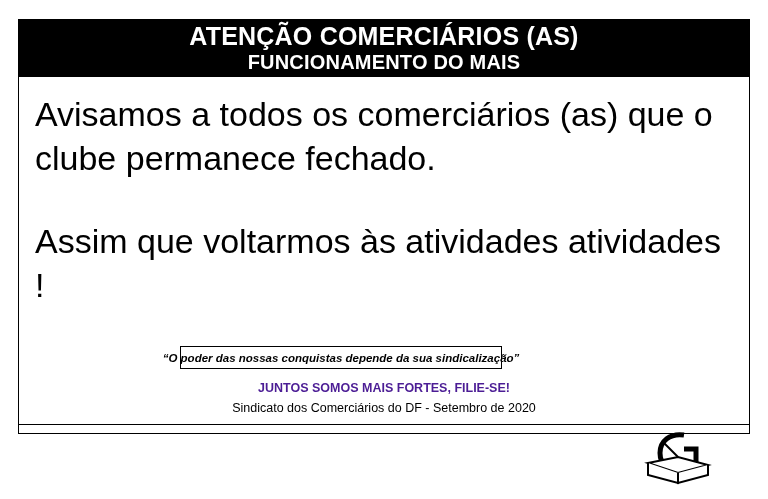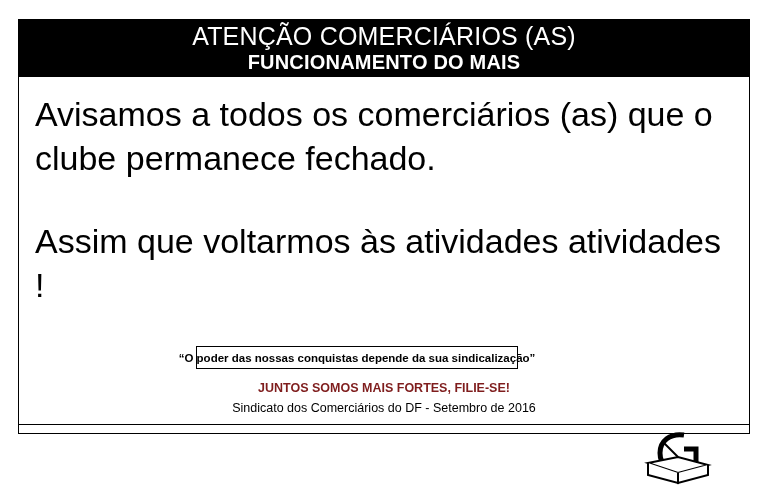--- a/index.html
+++ b/index.html
@@ -33,21 +33,21 @@
     background: #000000;
     color: #ffffff;
     display: flex;
     flex-direction: column;
     align-items: center;
     justify-content: center;
     box-sizing: border-box;
   }
   .header-line1 {
     font-size: 25px;
-    font-weight: normal;
+    font-weight: bold;
     letter-spacing: 0.2px;
     line-height: 1.05;
     text-align: right;
   }
   .header-line2 {
     font-size: 20px;
     font-weight: bold;
     letter-spacing: 0.2px;
     line-height: 1.1;
     text-align: center;
@@ -80,47 +80,48 @@
   .message p {
     margin: 0;
   }
   .message .para-gap {
     height: 40px;
   }
 
   
   .quote-box {
     position: absolute;
-    left: 196px;
+    left: 180px;
     top: 346px;
     width: 322px;
     height: 23px;
     border: 1px solid #000000;
     background: #ffffff;
     display: flex;
     align-items: center;
     justify-content: center;
     box-sizing: border-box;
+    font-style: italic;
   }
   .quote-text {
     font-size: 11.5px;
     font-weight: bold;
     color: #000000;
     white-space: nowrap;
   }
 
   .slogan {
     position: absolute;
     left: 0;
     top: 381px;
     width: 768px;
     text-align: center;
     font-size: 12.5px;
     font-weight: bold;
-    color: #7f1d1d;
+    color: #4c1d95;
   }
 
   .credit {
     position: absolute;
     left: 0;
     top: 401px;
     width: 768px;
     text-align: center;
     font-size: 12.5px;
     color: #000000;
@@ -165,21 +166,21 @@
       <div class="para-gap"></div>
       <p>Assim que voltarmos às atividades atividades !</p>
     </div>
   </div>
 
   <div class="quote-box">
     <span class="quote-text">“O poder das nossas conquistas depende  da sua sindicalização”</span>
   </div>
 
   <div class="slogan">JUNTOS SOMOS MAIS FORTES, FILIE-SE!</div>
-  <div class="credit">Sindicato dos Comerciários do DF - Setembro  de 2016</div>
+  <div class="credit">Sindicato dos Comerciários do DF - Setembro  de 2020</div>
 
   <div class="rule"></div>
 
   <div class="logo">
     <svg viewBox="0 0 86 62" xmlns="http://www.w3.org/2000/svg">
       <g fill="none" stroke="#000000" stroke-width="2">
         <path d="M50 12 C36 10, 26 18, 26 30 C26 42, 36 50, 50 48" stroke-width="5"></path>
         <path d="M50 26 L62 26 L62 40" stroke-width="5"></path>
         <path d="M14 40 L44 34 L74 42 L44 50 Z" stroke-width="2" fill="#ffffff"></path>
         <path d="M14 40 L14 52 L44 60 L44 50" stroke-width="2" fill="#ffffff"></path>

